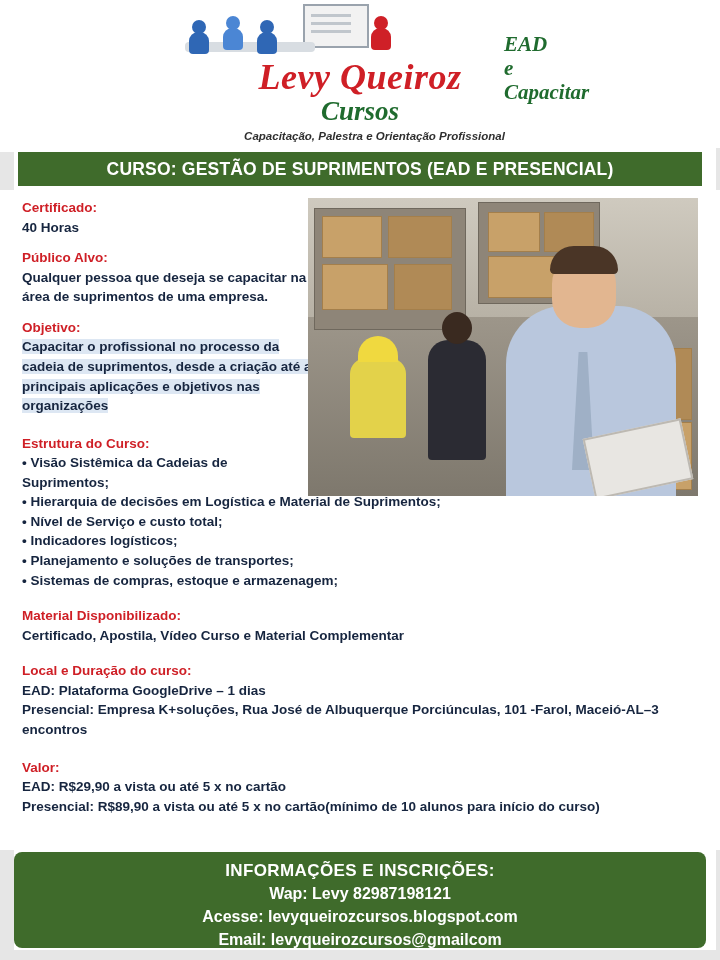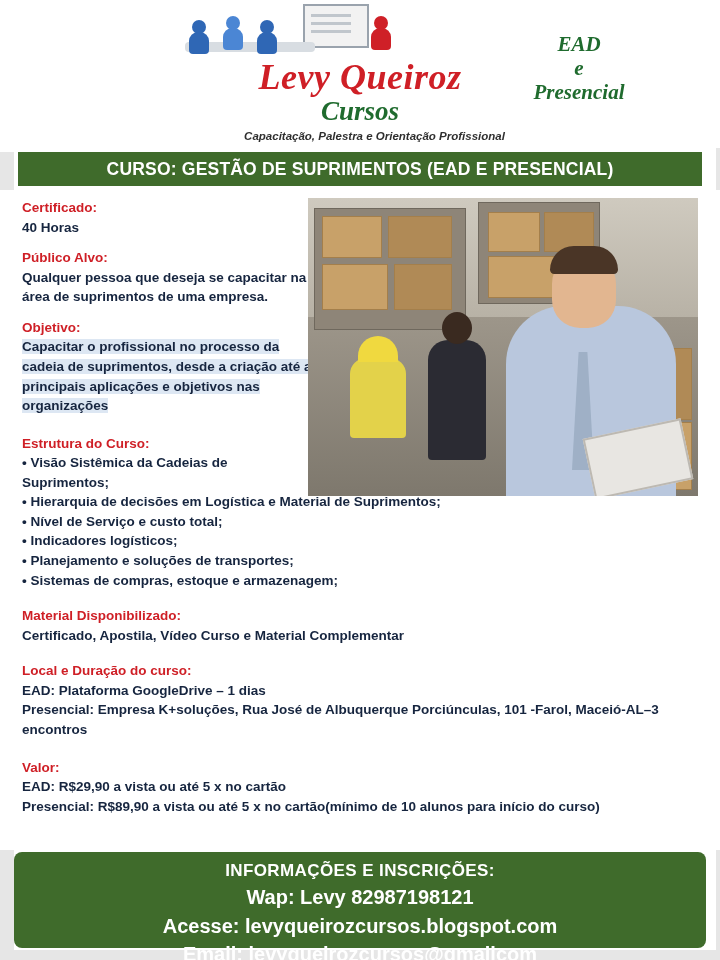--- a/index.html
+++ b/index.html
@@ -123,21 +123,21 @@
     font-weight: bold;
     font-style: italic;
     color: #2f2f2f;
     padding-left: 29px;
   }
   .ead-badge {
     position: absolute;
     right: 66px;
     top: 32px;
     width: 150px;
-    text-align: center;
+    text-align: left;
     font-family: "Liberation Serif", serif;
     font-size: 21px;
     font-weight: bold;
     font-style: italic;
     color: #1f6b2e;
     line-height: 1.15;
   }
 
   
   .title-bar {
@@ -318,21 +318,21 @@
     width: 692px;
     height: 96px;
     background: #3f6b2b;
     border-radius: 8px;
     color: #ffffff;
     text-align: center;
     padding-top: 7px;
     box-sizing: border-box;
   }
   .footer div {
-    font-size: 20px;
+    font-size: 16px;
     font-weight: bold;
     line-height: 1.42;
   }
   .footer .f-title { font-size: 17px; letter-spacing: 0.4px; }
   .edge-left {
     position: absolute;
     left: 0; top: 0; width: 14px; height: 960px;
     background: #e6e6e6;
   }
   .edge-right {
@@ -384,21 +384,21 @@
       </div>
     </div>
 
     <div class="logo-main">Levy Queiroz</div>
     <div class="logo-sub">Cursos</div>
     <div class="logo-tag">Capacitação, Palestra e Orientação Profissional</div>
 
     <div class="ead-badge">
       <div>EAD</div>
       <div>e</div>
-      <div>Presencial</div>
+      <div>Capacitar</div>
     </div>
   </div>
 
   <div class="title-bar">CURSO: GESTÃO DE SUPRIMENTOS (EAD E PRESENCIAL)</div>
 
   <div class="body-area">
     <div class="content">
 
       <div class="photo">
         <div class="ph-wall"></div>

